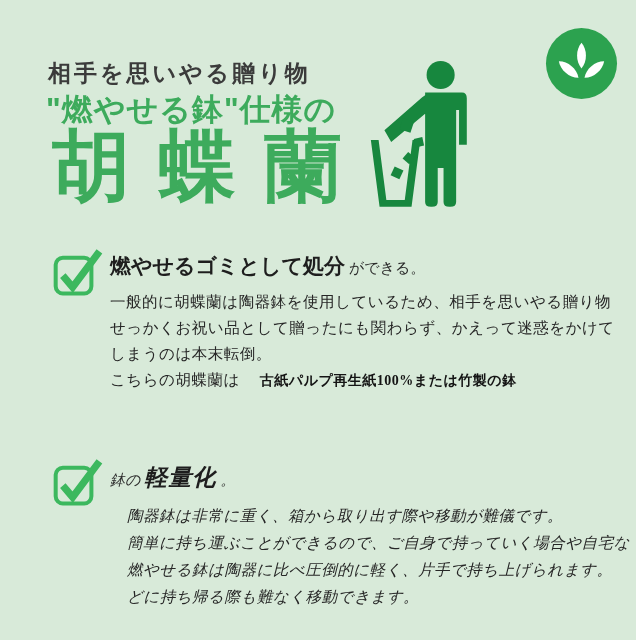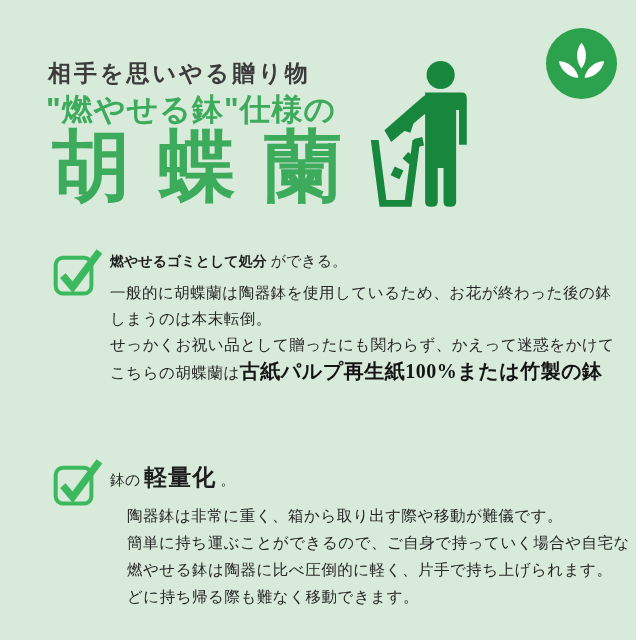--- a/index.html
+++ b/index.html
@@ -31,31 +31,31 @@
   }
   
   .trash-icon{position:absolute;left:366px;top:57px;width:126px;height:163px;}
   .leaf-logo{position:absolute;left:544px;top:26px;width:75px;height:75px;}
   .checkbox{position:absolute;left:53px;width:50px;height:50px;}
   .checkbox.cb1{top:247px;}
   .checkbox.cb2{top:457px;}
   
   .section{position:absolute;left:110px;width:505px;color:#262626;}
   .sec1{top:252px;}
-  .sec2{top:462px;}
+  .sec2{top:462px;font-style:italic;}
   .sec-heading{white-space:nowrap;margin-bottom:9px;}
-  .h-big{font-size:14px;font-weight:bold;color:#1e1e1e;}
+  .h-big{font-size:21px;font-weight:bold;color:#1e1e1e;}
   .h-small{font-size:15px;color:#2a2a2a;}
   .h-mid{font-size:23px;font-weight:bold;color:#1e1e1e;letter-spacing:1px;}
   .body-line{
     font-size:15.5px;line-height:26px;
     letter-spacing:0.5px;white-space:nowrap;color:#262626;
   }
   .sec2 .body-line{line-height:27px;padding-left:17px;}
-  .emph{font-size:20px;font-weight:bold;color:#141414;}
+  .emph{font-size:14px;font-weight:bold;color:#141414;margin-left:20px;}
 </style>
 </head>
 <body>
 
 <div class="canvas">
 
   <div class="tagline">相手を思いやる贈り物</div>
   <div class="subtitle">"燃やせる鉢"仕様の</div>
   <div class="main-title">胡蝶蘭</div>
 
@@ -87,23 +87,23 @@
   <svg class="checkbox cb1" viewBox="0 0 56 56" xmlns="http://www.w3.org/2000/svg">
     <rect x="3" y="12" width="40" height="40" rx="8" fill="none" stroke="#3cb85e" stroke-width="4.5"></rect>
     <path d="M 11 32 L 22 45 L 52 5" fill="none" stroke="#3cb85e" stroke-width="8"></path>
   </svg>
 
   <div class="section sec1">
     <div class="sec-heading">
       <span class="h-big">燃やせるゴミとして処分</span>
       <span class="h-small">ができる。</span>
     </div>
-    <div class="body-line">一般的に胡蝶蘭は陶器鉢を使用しているため、お花が終わった後の鉢</div>
+    <div class="body-line">一般的に胡蝶蘭は陶器鉢を使用しているため、相手を思いやる贈り物</div>
+    <div class="body-line">せっかくお祝い品として贈ったにも関わらず、かえって迷惑をかけて</div>
     <div class="body-line">しまうのは本末転倒。</div>
-    <div class="body-line">せっかくお祝い品として贈ったにも関わらず、かえって迷惑をかけて</div>
     <div class="body-line"><span>こちらの胡蝶蘭は</span><span class="emph">古紙パルプ再生紙100%または竹製の鉢</span></div>
   </div>
 
   <svg class="checkbox cb2" viewBox="0 0 56 56" xmlns="http://www.w3.org/2000/svg">
     <rect x="3" y="12" width="40" height="40" rx="8" fill="none" stroke="#3cb85e" stroke-width="4.5"></rect>
     <path d="M 11 32 L 22 45 L 52 5" fill="none" stroke="#3cb85e" stroke-width="8"></path>
   </svg>
 
   <div class="section sec2">
     <div class="sec-heading">

